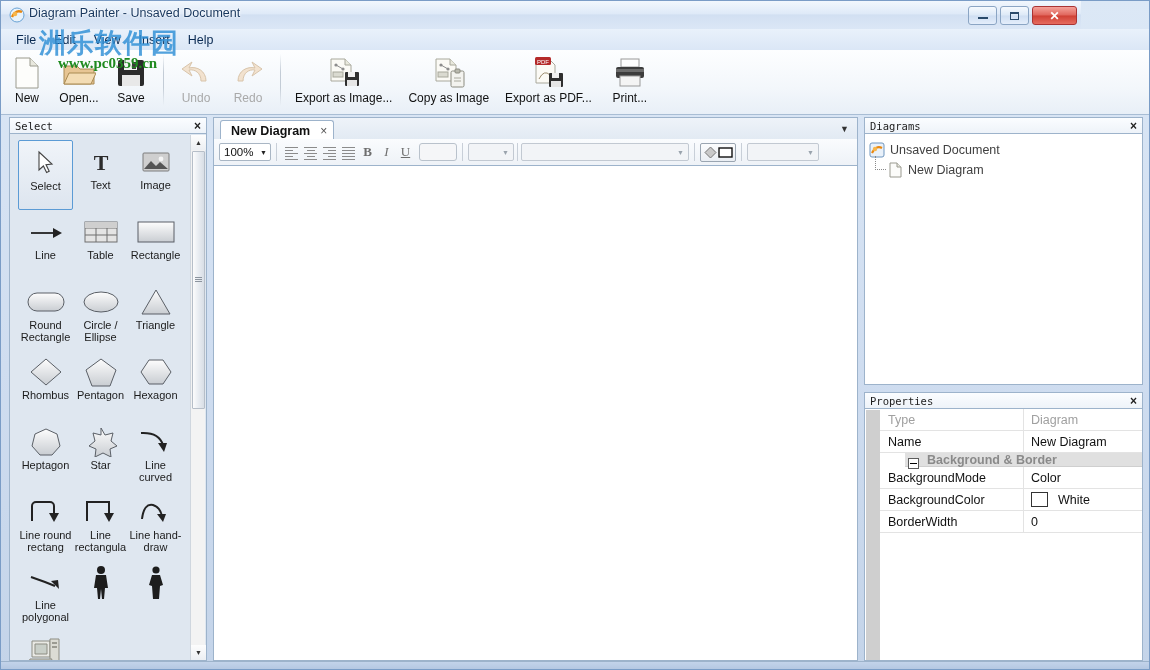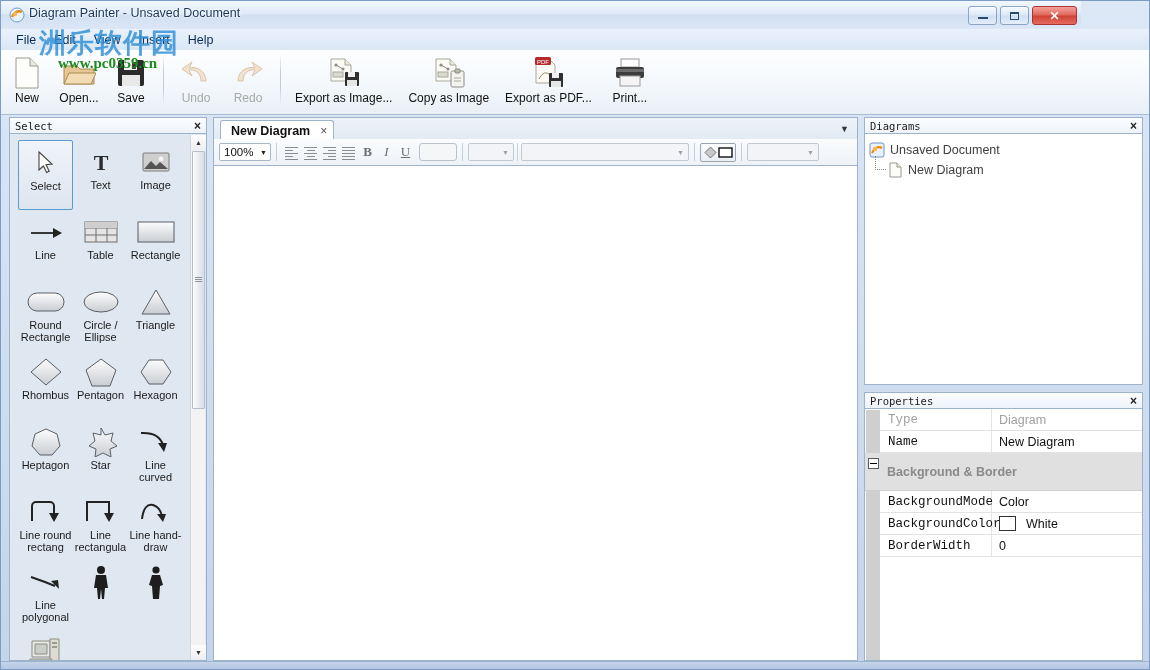--- a/index.html
+++ b/index.html
@@ -247,33 +247,34 @@
   }
   .pgutter {
     position: absolute; left: 1px; top: 1px; width: 14px; height: 250px;
     background: #cfcfcf;
   }
   .prow {
     position: relative; display: flex; height: 22px; align-items: stretch;
     border-bottom: 1px solid #e3e3e3; margin-left: 15px;
   }
   .pname {
-    width: 112px; display: flex; align-items: center; padding-left: 8px;
-    font-size: 12.5px; color: #111; border-right: 1px solid #e3e3e3; font-family: Liberation Mono, monospace;
+    width: 144px; display: flex; align-items: center; padding-left: 8px;
+    font-size: 12.5px; color: #111; border-right: 1px solid #e3e3e3;
   }
   .pval {
     flex: 1; display: flex; align-items: center; padding-left: 7px;
     font-size: 12.5px; color: #111; text-align: center;
   }
   .prow.readonly .pname, .prow.readonly .pval { color: #a0a0a0; }
   .pcat {
-    position: relative; height: 38px; display: flex; align-items: center;
+    position: relative; height: 14px; display: flex; align-items: center;
     background: #e0e0e0; border-bottom: 1px solid #cfcfcf;
     font-size: 12.5px; font-weight: bold; color: #8a8a8a;
     padding-left: 22px;
+    margin-left: 40px;
   }
   .pcat .expander {
     position: absolute; left: 3px; top: 5px; width: 11px; height: 11px;
     border: 1px solid #5c5c5c; background: #fff;
     display: flex; align-items: center; justify-content: center;
   }
   .pcat .expander i { display: block; width: 7px; height: 1px; background: #000; }
   .swatch {
     width: 17px; height: 15px; background: #fff; border: 1px solid #333;
     margin-right: 10px;

